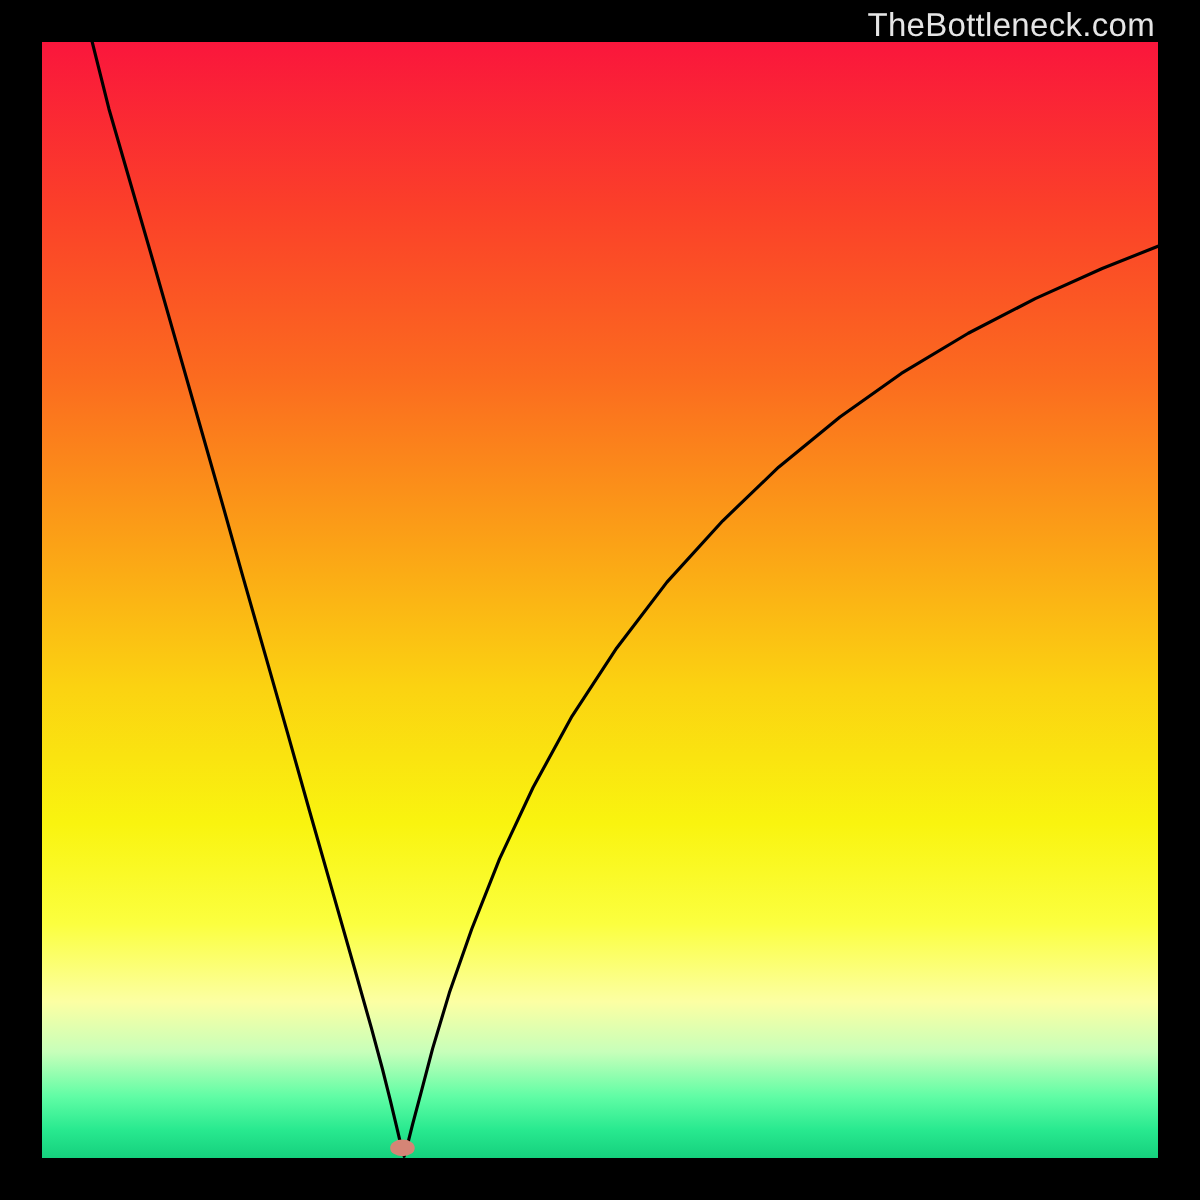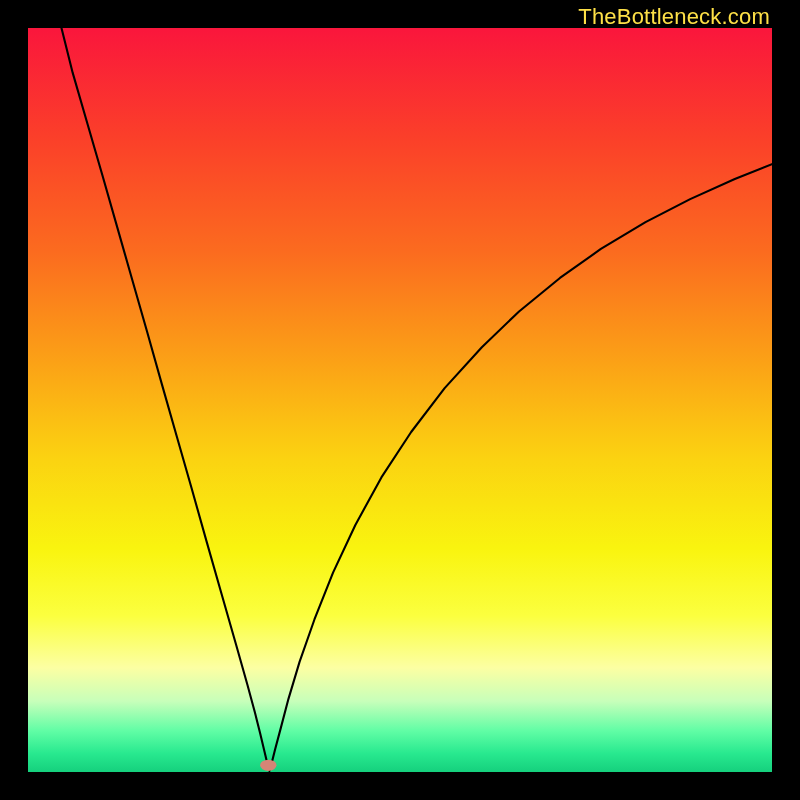--- a/index.html
+++ b/index.html
@@ -23,21 +23,21 @@
     position: absolute;
     left: 0;
     top: 0;
     width: 744px;
     height: 744px;
   }
   .watermark {
     position: absolute;
     top: 4px;
     right: 30px;
-    color: #fde047;
+    color: #e5e5e5;
     font-size: 22px;
     font-weight: 500;
     letter-spacing: 0.2px;
   }
 </style>
 </head>
 <body>
 
 <div class="frame">
   <svg class="plot" viewBox="0 0 744 744" preserveAspectRatio="none">

